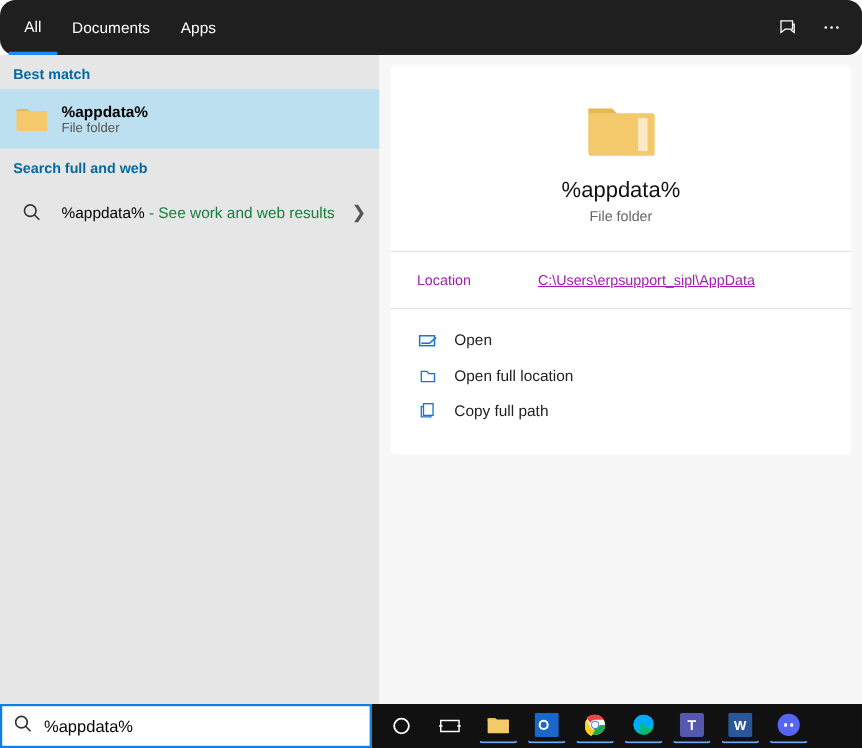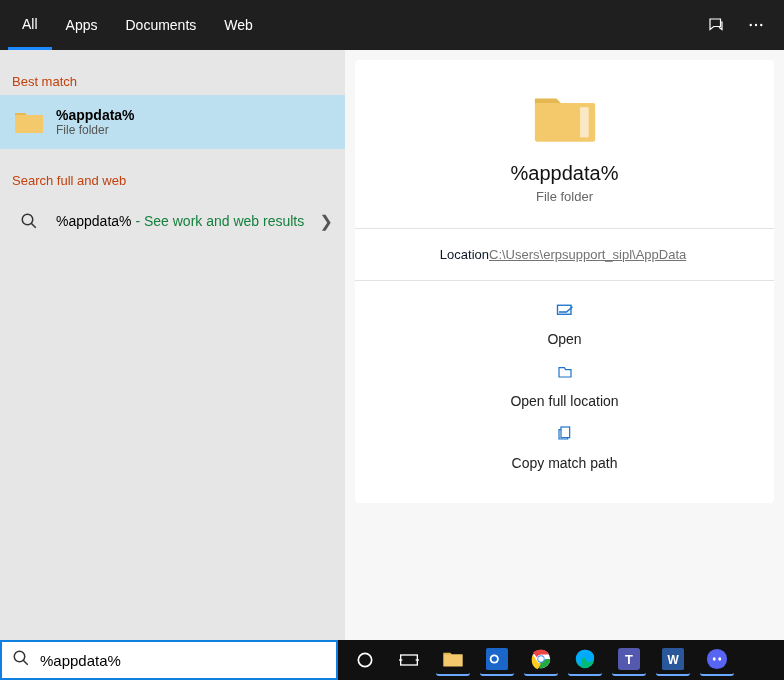--- a/index.html
+++ b/index.html
@@ -1,48 +1,48 @@
 <!DOCTYPE html>
 <html><head>
 <meta charset="utf-8">
 <style>
   * { box-sizing: border-box; margin: 0; padding: 0; font-family: "Segoe UI", Arial, sans-serif; }
   body { width: 784px; height: 680px; background: #fff; overflow: hidden; position: relative; }
 
   
-  .tabstrip { height: 50px; background: #1f1f1f; display:flex; align-items:center; padding:0 8px; color:#fff; font-size:14px; }
+  .tabstrip { height: 50px; background: #1f1f1f; display:flex; align-items:center; padding:0 8px; color:#fff; font-size:14px;border-radius:14px; }
   .tabstrip .tab { padding: 0 14px; height:50px; display:flex; align-items:center; cursor:pointer; }
   .tabstrip .tab.active { border-bottom:3px solid #1d8bff; box-sizing:border-box; }
   .tabstrip .spacer { flex:1; }
   .tabstrip .titlebtn { width:40px; height:50px; display:flex; align-items:center; justify-content:center; cursor:pointer; color:#fff; }
 
   .main { display:flex; height:590px; }
   .left { width:345px; background:#e6e6e6; display:flex; flex-direction:column; }
   .right { flex:1; background:#f7f7f7; padding-top:10px; display:flex; flex-direction:column; }
 
-  .section-header { font-weight:400; font-size:13px; padding:24px 12px 6px; color:#c2410c; }
+  .section-header { font-weight:700; font-size:13px; padding:10px 12px 6px; color:#0369a1; }
 
   .result { display:flex; align-items:center; padding:10px 12px; cursor:pointer; }
   .result.selected { background:#bde0f0; }
   .result .ricon { width:34px; height:34px; display:flex; align-items:center; justify-content:center; margin-right:10px; }
   .result .rtitle { font-weight:600; font-size:14px; color:#000; }
   .result .rsub { font-size:12px; color:#555; }
   .result .arrow { margin-left:auto; color:#555; }
 
   .right-inner { margin: 0 10px; background:#fff; border-radius:4px; padding-bottom:12px; }
   .preview-head { display:flex; flex-direction:column; align-items:center; padding:30px 0 24px; }
   .big-title { font-size:20px; color:#111; margin-top:16px; }
   .big-sub { font-size:13px; color:#666; margin-top:4px; }
 
   .meta { border-top:1px solid #e2e2e2; border-bottom:1px solid #e2e2e2; padding:18px 24px; display:flex; font-size:13px; }
-  .meta .label { width:110px; color:#0f172a;text-align:right; }
-  .meta .value { color:#737373; text-decoration:underline; cursor:pointer; }
+  .meta .label { width:110px; color:#a21caf; }
+  .meta .value { color:#a21caf; text-decoration:underline; cursor:pointer; }
 
   .actions { padding:12px 16px; }
-  .action { display:flex; align-items:center; padding:8px 8px; font-size:14px; color:#222; cursor:pointer; gap:14px;flex-direction:column; }
+  .action { display:flex; align-items:center; padding:8px 8px; font-size:14px; color:#222; cursor:pointer; gap:14px; }
   .action .aicon { width:20px; height:16px; display:flex; align-items:center; justify-content:center; color:#1d73c9; }
 
   
   .searchbar { position:absolute; left:0; bottom:0; width:338px; height:40px; border:2px solid #0f7fe0; background:#fff; display:flex; align-items:center; padding:0 10px; }
   .searchbar .sicon { color:#444; margin-right:10px; }
   .searchbar input { border:none; outline:none; font-size:15px; flex:1; }
 
   
   .taskbar { position:absolute; left:338px; right:0; bottom:0; height:40px; background:#111; display:flex; align-items:center; gap:10px; padding:0 10px; }
   .tbtn { width:34px; height:32px; display:flex; align-items:center; justify-content:center; border-radius:3px; cursor:pointer; }
@@ -55,27 +55,24 @@
   .chev { font-size:11px; margin-left:6px; }
 </style>
 </head>
 <body>
 
 <div class="tabstrip">
   <div class="tab active">
       <span>All</span>
     </div>
   <div class="tab">
+      <span>Documents</span>
+    </div>
+  <div class="tab">
       <span>Apps</span>
-    </div>
-  <div class="tab">
-      <span>Documents</span>
-    </div>
-  <div class="tab">
-      <span>Web</span>
     </div>
   <div class="spacer"></div>
   <div class="titlebtn">
     <svg width="18" height="18" viewBox="0 0 24 24" fill="none" stroke="#fff" stroke-width="1.6">
         <path d="M4 4h14v10H9l-5 4V4z"></path>
         <path d="M18 8h2v10l-4-3"></path>
       </svg>
   </div>
   <div class="titlebtn">
     <svg width="18" height="18" viewBox="0 0 24 24" fill="#fff">
@@ -155,21 +152,21 @@
         </div>
         <span>Open full location</span>
       </div>
       <div class="action">
         <div class="aicon">
           <svg width="16" height="16" viewBox="0 0 24 24" fill="none" stroke="#1d73c9" stroke-width="1.8">
                 <rect x="6" y="3" width="13" height="16"></rect>
                 <path d="M6 7H3v14h13v-3"></path>
               </svg>
         </div>
-        <span>Copy match path</span>
+        <span>Copy full path</span>
       </div>
     </div>
     </div>
   </div>
 </div>
 
 <div class="searchbar">
   <span class="sicon">
     <svg width="18" height="18" viewBox="0 0 24 24" fill="none" stroke="#333" stroke-width="2">
         <circle cx="10" cy="10" r="7"></circle>

